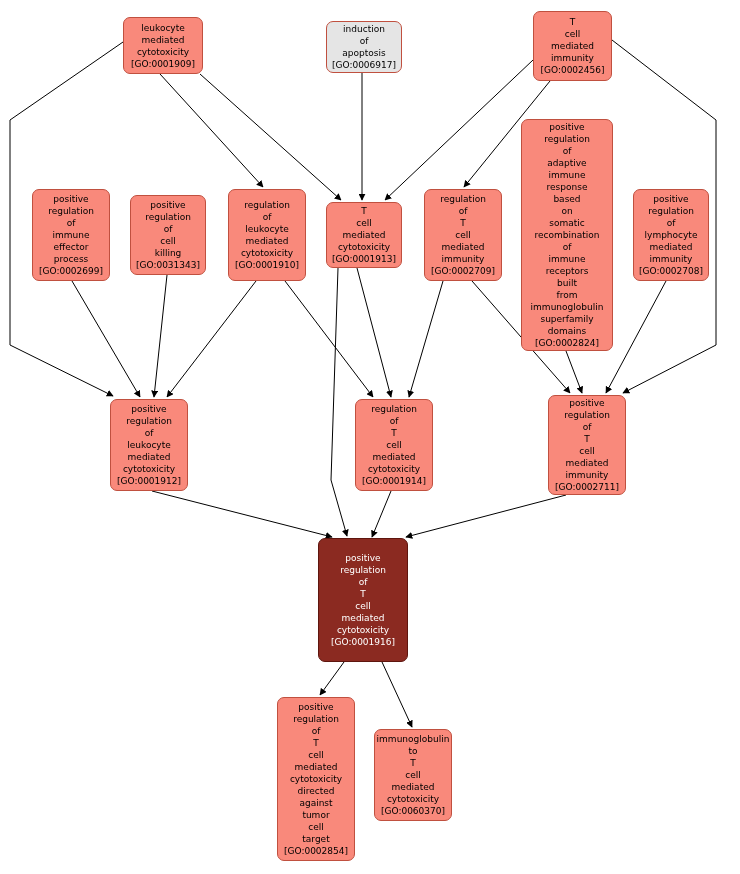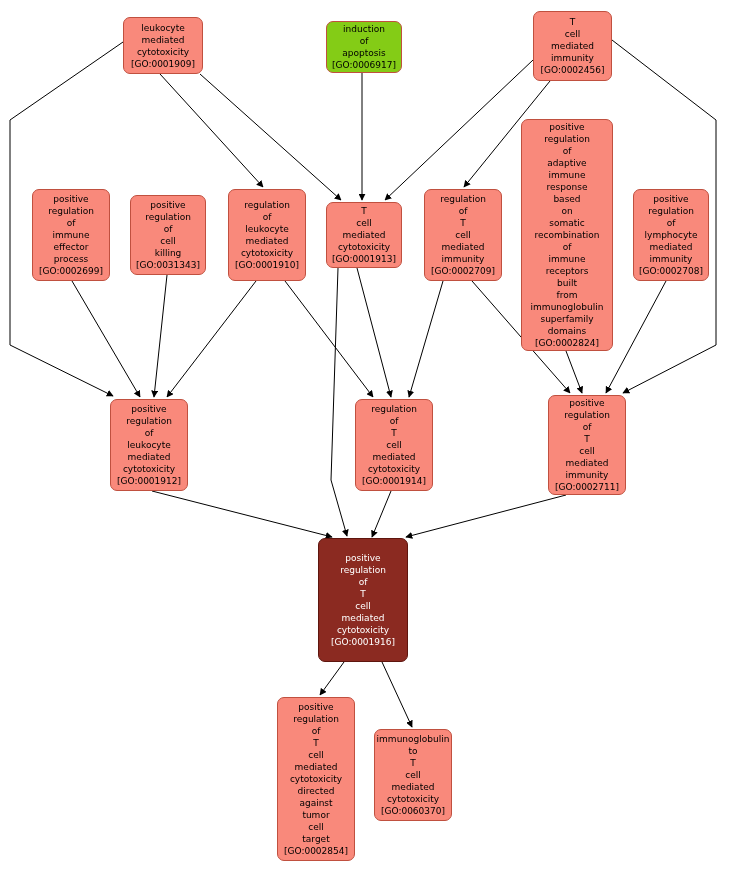--- a/index.html
+++ b/index.html
@@ -75,21 +75,21 @@
       <polyline points="344,662 320,695" fill="none" stroke="#000000" stroke-width="1" marker-end="url(#arrowhead)"></polyline>
       <polyline points="382,662 412,727" fill="none" stroke="#000000" stroke-width="1" marker-end="url(#arrowhead)"></polyline>
     </svg>
 
 <div class="node" style="left: 123px; top: 17px; width: 80px; height: 57px; background: rgb(249, 137, 123); border-color: rgb(192, 80, 63); color: rgb(0, 0, 0);">
       <span class="node-label">leukocyte
 mediated
 cytotoxicity
 [GO:0001909]</span>
     </div>
-    <div class="node" style="left: 326px; top: 21px; width: 76px; height: 52px; background: #84cc16; border-color: rgb(192, 80, 63); color: rgb(0, 0, 0);">
+    <div class="node" style="left: 326px; top: 21px; width: 76px; height: 52px; background: #e5e5e5; border-color: rgb(192, 80, 63); color: rgb(0, 0, 0);">
       <span class="node-label">induction
 of
 apoptosis
 [GO:0006917]</span>
     </div>
     <div class="node" style="left: 533px; top: 11px; width: 79px; height: 70px; background: rgb(249, 137, 123); border-color: rgb(192, 80, 63); color: rgb(0, 0, 0);">
       <span class="node-label">T
 cell
 mediated
 immunity

